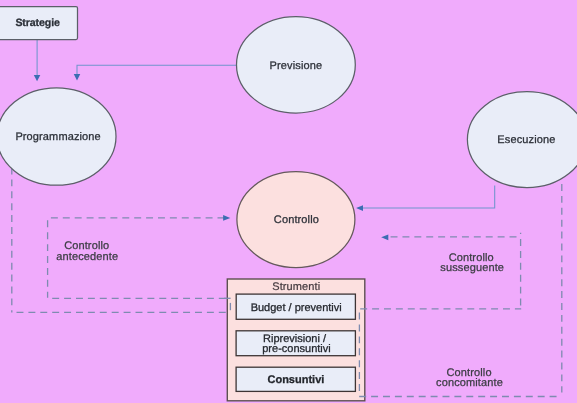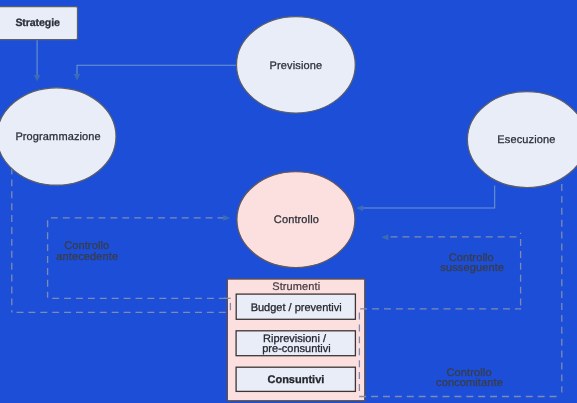--- a/index.html
+++ b/index.html
@@ -1,18 +1,18 @@
 <!DOCTYPE html>
 <html><head>
 <meta charset="utf-8">
 <style>
   html,body{margin:0;padding:0;background:#ffffff;}
   body{width:577px;height:403px;overflow:hidden;
        font-family:"Liberation Sans",sans-serif;-webkit-font-smoothing:antialiased;}
-  #root{position:relative;width:577px;height:403px;background:#1d4ed8;}
+  #root{position:relative;width:577px;height:403px;background:#f0abfc;}
   svg#scene{position:absolute;left:0;top:0;width:577px;height:403px;
       shape-rendering:auto;text-rendering:geometricPrecision;}
   text{-webkit-font-smoothing:antialiased;}
   .nodefill{fill:#e9edf8;stroke:#5b5f68;stroke-width:1.25;}
   .pinkfill{fill:#fce0df;stroke:#64595b;stroke-width:1.25;}
   .nodelabel{font-family:"Liberation Sans",sans-serif;font-size:11px;
       fill:#2c3038;text-anchor:middle;dominant-baseline:alphabetic;letter-spacing:0.12px;
       paint-order:stroke;stroke:#2c3038;stroke-width:0.28px;}
   .arrowline{stroke:#6f95cc;stroke-width:1.05;fill:none;}
   .arrowhead{fill:#3c6db2;}

